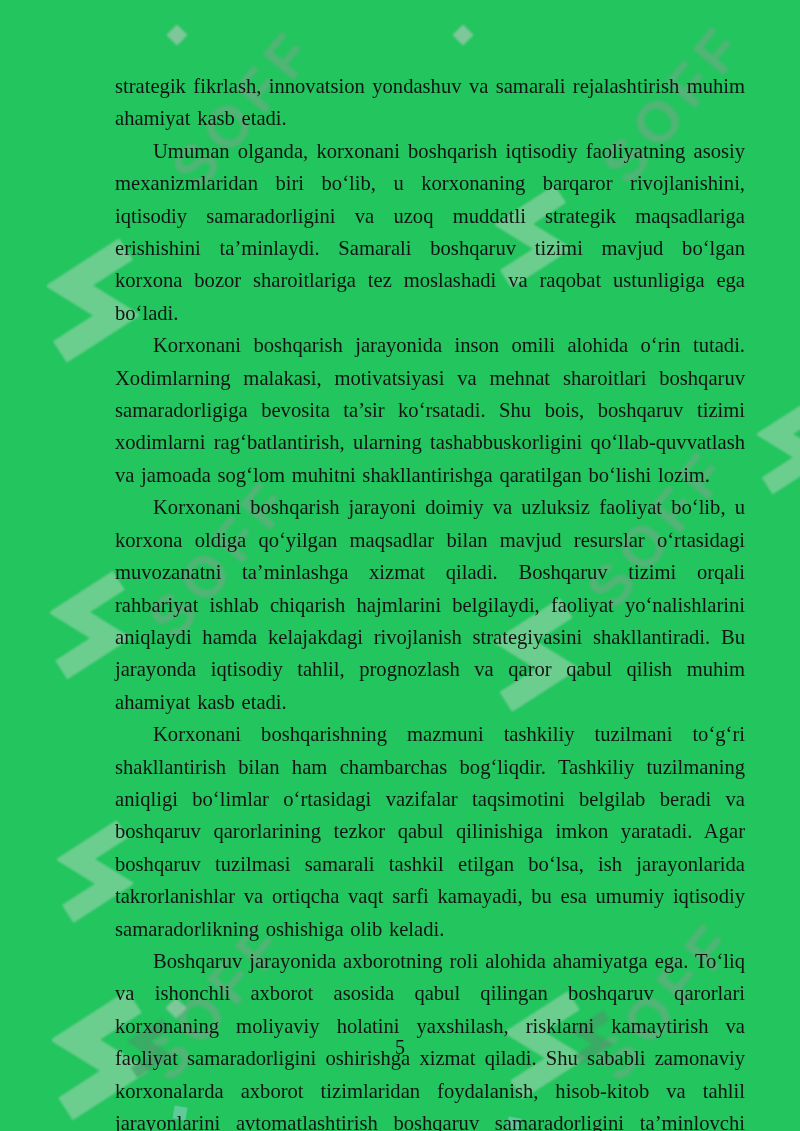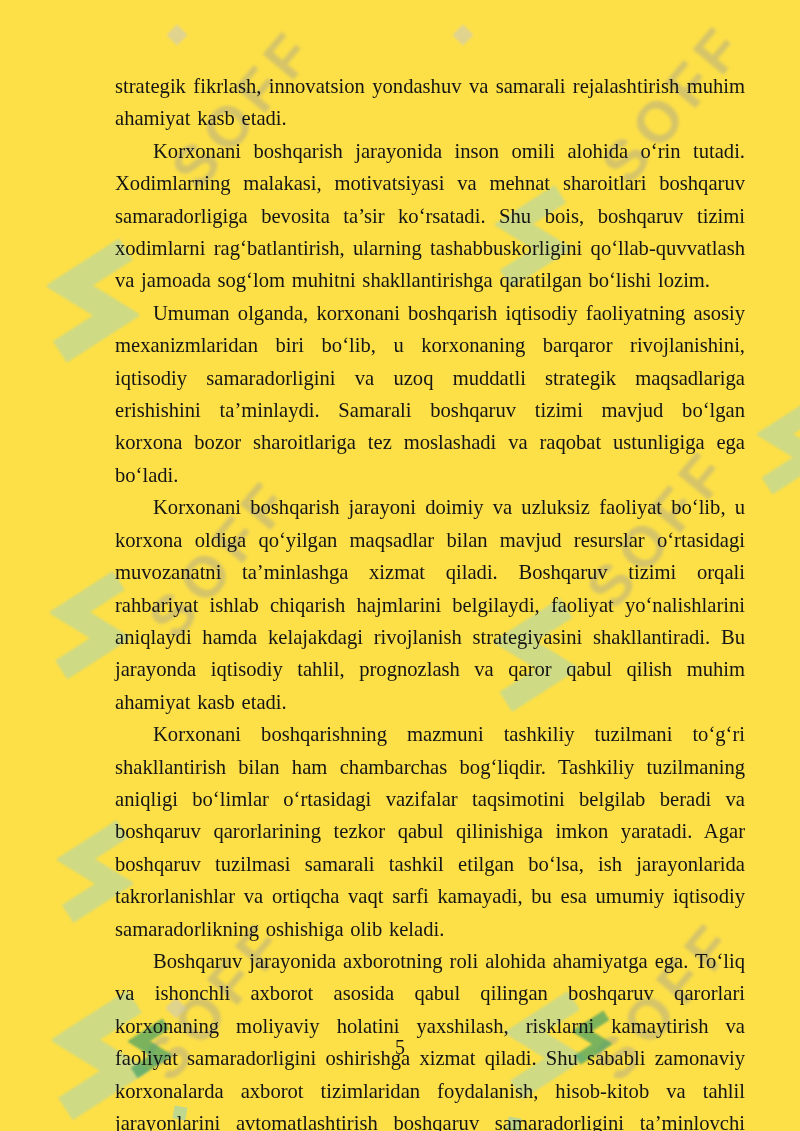--- a/index.html
+++ b/index.html
@@ -5,21 +5,21 @@
   html,body{margin:0;padding:0;}
   body{
     width:800px;height:1131px;
     background:#ffffff;
     position:relative;
     overflow:hidden;
     font-family:"Liberation Serif","DejaVu Serif",serif;
   }
   .page{
     position:absolute;inset:0;
-    background:#fde047;
+    background:#22c55e;
   }
   
   #watermark-layer{position:absolute;inset:0;z-index:1;pointer-events:none;}
   .wm-text{
     position:absolute;
     font-family:"Liberation Sans","DejaVu Sans",sans-serif;
     font-weight:700;
     font-size:58px;
     letter-spacing:8px;
     transform:translate(-50%,-50%) rotate(-50deg);
@@ -111,22 +111,22 @@
         </svg></div>
       <div class="wm-diamond" style="left: 177px; top: 35px; background: rgb(201, 201, 201);"></div>
       <div class="wm-diamond" style="left: 463px; top: 35px; background: rgb(201, 201, 201);"></div>
       <div class="wm-diamond" style="left: 176px; top: 1008px; background: rgb(201, 201, 201);"></div>
       <div class="wm-square" style="left: 180px; top: 1113px; background: rgb(143, 208, 200);"></div>
       <div class="wm-square" style="left: 514px; top: 1124px; background: rgb(143, 208, 200);"></div>
     </div>
 
   <div class="text-block">
     <p>strategik fikrlash, innovatsion yondashuv va samarali rejalashtirish muhim ahamiyat kasb etadi.</p>
+    <p class="indent">Umuman olganda, korxonani boshqarish iqtisodiy faoliyatning asosiy mexanizmlaridan biri bo‘lib, u korxonaning barqaror rivojlanishini, iqtisodiy samaradorligini va uzoq muddatli strategik maqsadlariga erishishini ta’minlaydi. Samarali boshqaruv tizimi mavjud bo‘lgan korxona bozor sharoitlariga tez moslashadi va raqobat ustunligiga ega bo‘ladi.</p>
     <p class="indent">Korxonani boshqarish jarayonida inson omili alohida o‘rin tutadi. Xodimlarning malakasi, motivatsiyasi va mehnat sharoitlari boshqaruv samaradorligiga bevosita ta’sir ko‘rsatadi. Shu bois, boshqaruv tizimi xodimlarni rag‘batlantirish, ularning tashabbuskorligini qo‘llab-quvvatlash va jamoada sog‘lom muhitni shakllantirishga qaratilgan bo‘lishi lozim.</p>
-    <p class="indent">Umuman olganda, korxonani boshqarish iqtisodiy faoliyatning asosiy mexanizmlaridan biri bo‘lib, u korxonaning barqaror rivojlanishini, iqtisodiy samaradorligini va uzoq muddatli strategik maqsadlariga erishishini ta’minlaydi. Samarali boshqaruv tizimi mavjud bo‘lgan korxona bozor sharoitlariga tez moslashadi va raqobat ustunligiga ega bo‘ladi.</p>
     <p class="indent">Korxonani boshqarish jarayoni doimiy va uzluksiz faoliyat bo‘lib, u korxona oldiga qo‘yilgan maqsadlar bilan mavjud resurslar o‘rtasidagi muvozanatni ta’minlashga xizmat qiladi. Boshqaruv tizimi orqali rahbariyat ishlab chiqarish hajmlarini belgilaydi, faoliyat yo‘nalishlarini aniqlaydi hamda kelajakdagi rivojlanish strategiyasini shakllantiradi. Bu jarayonda iqtisodiy tahlil, prognozlash va qaror qabul qilish muhim ahamiyat kasb etadi.</p>
     <p class="indent">Korxonani boshqarishning mazmuni tashkiliy tuzilmani to‘g‘ri shakllantirish bilan ham chambarchas bog‘liqdir. Tashkiliy tuzilmaning aniqligi bo‘limlar o‘rtasidagi vazifalar taqsimotini belgilab beradi va boshqaruv qarorlarining tezkor qabul qilinishiga imkon yaratadi. Agar boshqaruv tuzilmasi samarali tashkil etilgan bo‘lsa, ish jarayonlarida takrorlanishlar va ortiqcha vaqt sarfi kamayadi, bu esa umumiy iqtisodiy samaradorlikning oshishiga olib keladi.</p>
     <p class="indent">Boshqaruv jarayonida axborotning roli alohida ahamiyatga ega. To‘liq va ishonchli axborot asosida qabul qilingan boshqaruv qarorlari korxonaning moliyaviy holatini yaxshilash, risklarni kamaytirish va faoliyat samaradorligini oshirishga xizmat qiladi. Shu sababli zamonaviy korxonalarda axborot tizimlaridan foydalanish, hisob-kitob va tahlil jarayonlarini avtomatlashtirish boshqaruv samaradorligini ta’minlovchi muhim omil hisoblanadi.</p>
   </div>
 
   <div class="page-number">5</div>
 
 </div>
 
 </body></html>

